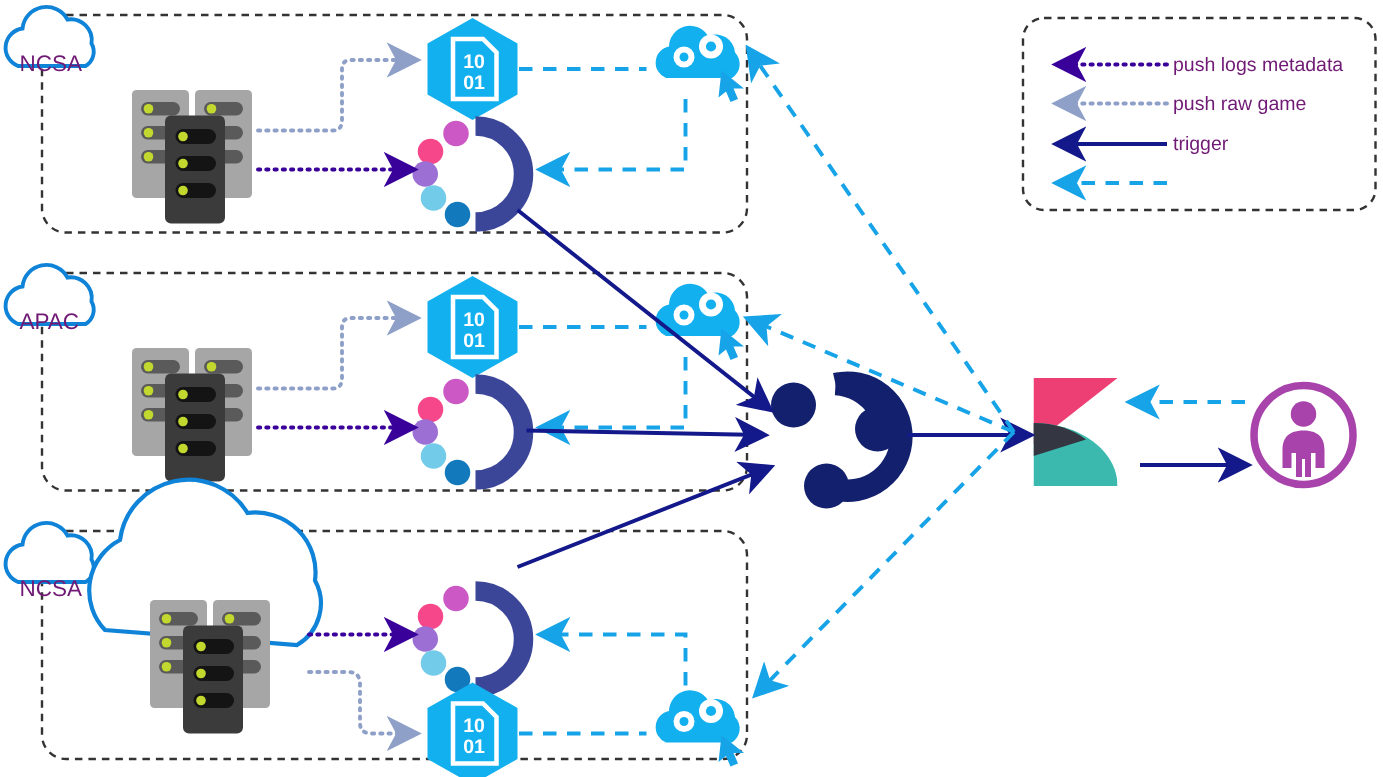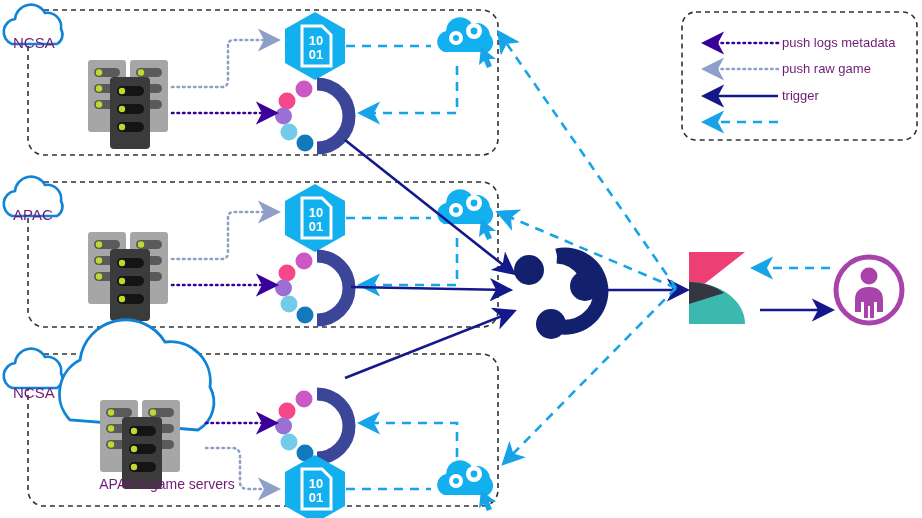--- a/index.html
+++ b/index.html
@@ -208,19 +208,18 @@
   <path d="M778,43 H706" fill="none" stroke="#3a009a" stroke-width="2.6" stroke-dasharray="1.5,4" stroke-linecap="round" marker-end="url(#ar-meta)"></path>
   <path d="M778,69 H706" fill="none" stroke="#8ea0c8" stroke-width="2.6" stroke-dasharray="1.5,4" stroke-linecap="round" marker-end="url(#ar-raw)"></path>
   <path d="M778,96 H706" fill="none" stroke="#13188a" stroke-width="2.6" marker-end="url(#ar-search)"></path>
   <path d="M778,122 H706" fill="none" stroke="#17a3e8" stroke-width="2.6" stroke-dasharray="9,7" marker-end="url(#ar-rec)"></path>
 </svg>
 
 <div class="lbl region-label" style="left:13px;top:34px;">NCSA</div>
 <div class="lbl region-label" style="left:13px;top:206px;">APAC</div>
 <div class="lbl region-label" style="left:13px;top:384px;">NCSA</div>
 
-<div class="lbl node-label" style="left:72px;top:476px;width:190px;">APAC's game servers</div>
 
 <div class="lbl legend-label" style="left:782px;top:35px;">push logs metadata</div>
 <div class="lbl legend-label" style="left:782px;top:61px;">push raw game</div>
 <div class="lbl legend-label" style="left:782px;top:88px;">trigger</div>
 
 </div>
 
 </body></html>

